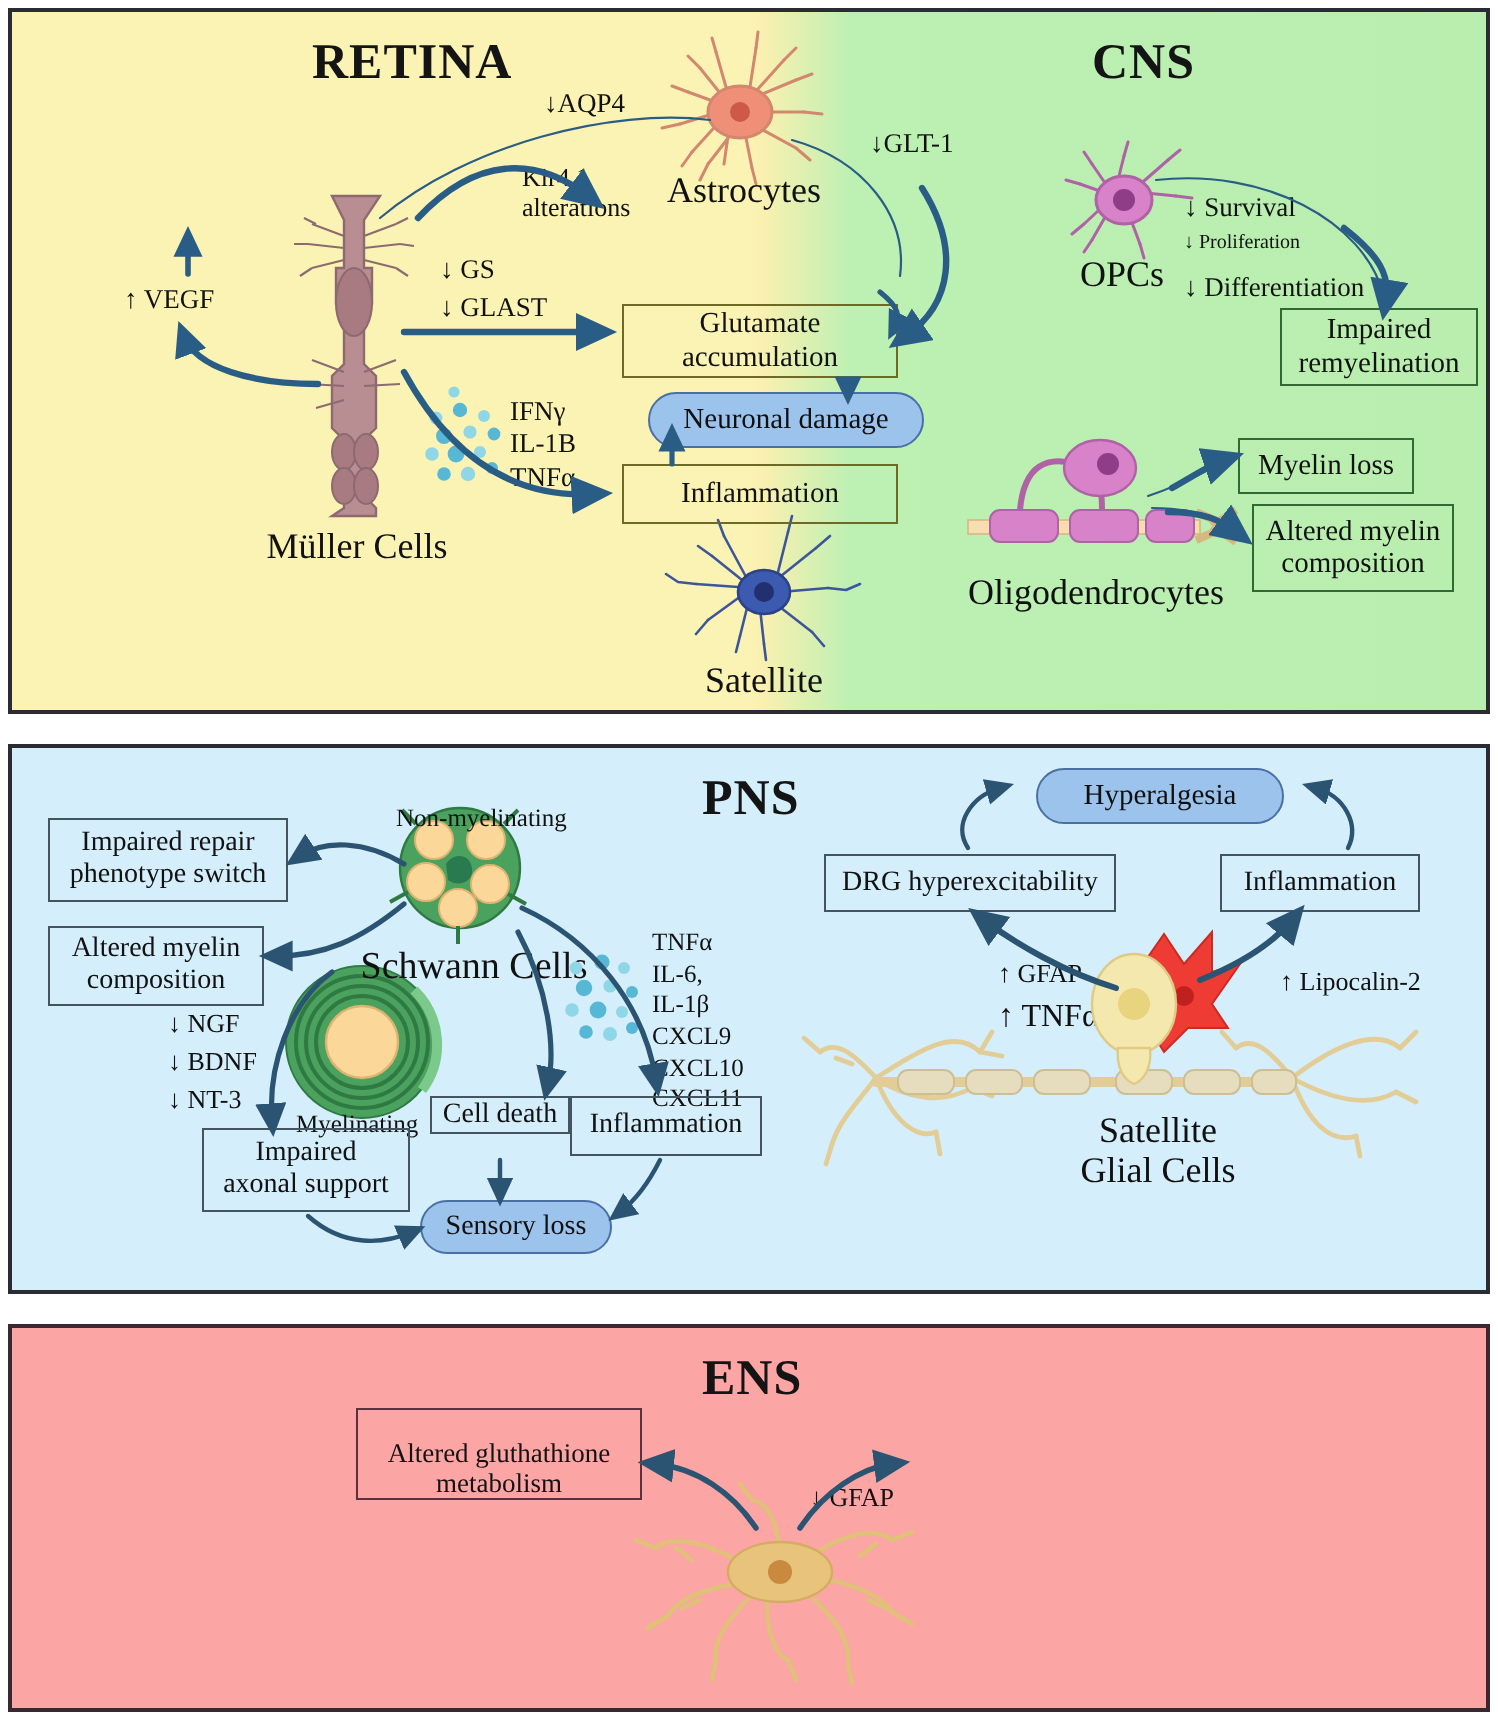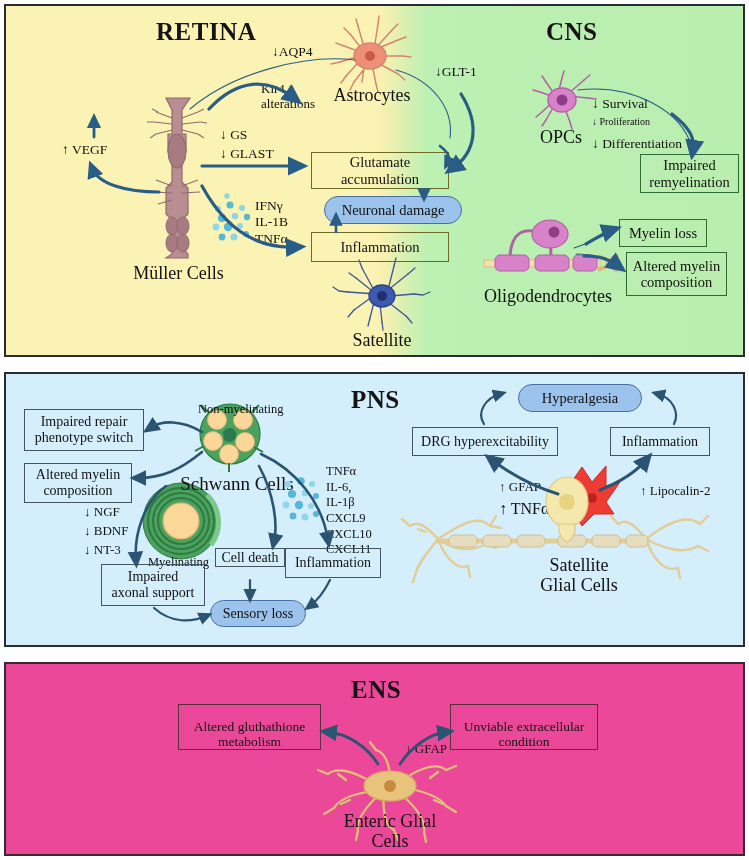--- a/index.html
+++ b/index.html
@@ -7,21 +7,21 @@
 
   .panel{position:absolute;left:4px;width:741px;box-sizing:border-box;border:2.5px solid #2b2b33;}
 
   
   #panel-retina-cns{top:4px;height:353px;
     background:linear-gradient(to right,#fbf3b4 0%,#fbf3b4 50%,#f9f0b0 51%,#bdf0b3 57%,#b9eeaf 100%);
     overflow:hidden;}
   
   #panel-pns{top:372px;height:275px;background:#d4eefb;overflow:hidden;}
   
-  #panel-ens{top:662px;height:194px;background:#ec4899;border-color:#3a2730;overflow:hidden;}
+  #panel-ens{top:662px;height:194px;background:#fca5a5;border-color:#3a2730;overflow:hidden;}
 
   .ptitle{position:absolute;font-weight:bold;color:#141414;letter-spacing:.5px;}
 
   .box{position:absolute;box-sizing:border-box;display:flex;align-items:center;
        justify-content:center;text-align:center;line-height:1.12;color:#121212;}
   .box.sq{border:1.4px solid #6d6a26;background:transparent;}
   .box.cns{border:1.4px solid #2f6a34;}
   .box.pns{border:1.4px solid #44555f;}
   .box.ens{border:1.4px solid #5d3040;align-items:flex-end;}
   .pill{position:absolute;box-sizing:border-box;display:flex;align-items:center;
@@ -372,41 +372,35 @@
 </div>
 
 <div class="panel" id="panel-ens">
 
   <div class="ptitle" style="left:345px;top:12px;font-size:25px;">ENS</div>
 
   <div class="box ens" style="left:172px;top:40px;width:143px;height:46px;font-size:13.5px;">
     <span style="white-space:pre-line">Altered gluthathione
 metabolism</span>
   </div>
-  <div class="box ens" style="left:444px;top:40px;width:148px;height:46px;font-size:13.5px;">
-    <span style="white-space:pre-line">Unviable extracellular
-condition</span>
-  </div>
   <div class="lbl" style="left:399px;top:78px;font-size:13px;">↓ GFAP</div>
 
   <svg class="ov" width="741" height="194">
     <g stroke="#e0c178" fill="none" stroke-width="2.2" stroke-linecap="round">
       <path d="M378 126 C352 108 332 102 322 110 M378 126 C352 128 334 134 328 144
                M378 126 C360 142 350 156 352 166 M378 126 C376 148 380 162 388 166
                M390 122 C410 104 430 98 440 106 M390 122 C414 126 434 132 440 142
                M390 126 C410 142 420 156 418 168 M384 110 C382 96 378 88 370 86"></path>
       <path d="M322 110 l-10 -4 M328 144 l-10 6 M352 166 l-2 10 M388 166 l4 10
                M440 106 l10 -4 M440 142 l10 6 M418 168 l2 10 M370 86 l-6 -8
                M340 116 l-8 -6 M424 114 l8 -6 M344 136 l-9 4 M428 136 l9 4"></path>
     </g>
     <ellipse cx="384" cy="122" rx="26" ry="15" fill="#e8c37c" stroke="#d4ad63" stroke-width="1.2"></ellipse>
     <circle cx="384" cy="122" r="6" fill="#c9893f"></circle>
   </svg>
-  <div class="celln" style="left:319px;top:148px;width:130px;font-size:18px;white-space:pre-line;">Enteric Glial
-Cells</div>
 
   <svg class="ov" width="741" height="194">
     <defs>
       <marker id="m3" markerWidth="7" markerHeight="7" refX="3.2" refY="3" orient="auto">
         <path d="M0,0 L6.5,3 L0,6 z" class="hdP"></path>
       </marker>
     </defs>
     <path class="arrE" d="M372 100 C360 82 342 70 322 68" marker-end="url(#m3)"></path>
     <path class="arrE" d="M394 100 C406 82 424 70 440 68" marker-end="url(#m3)"></path>
   </svg>

